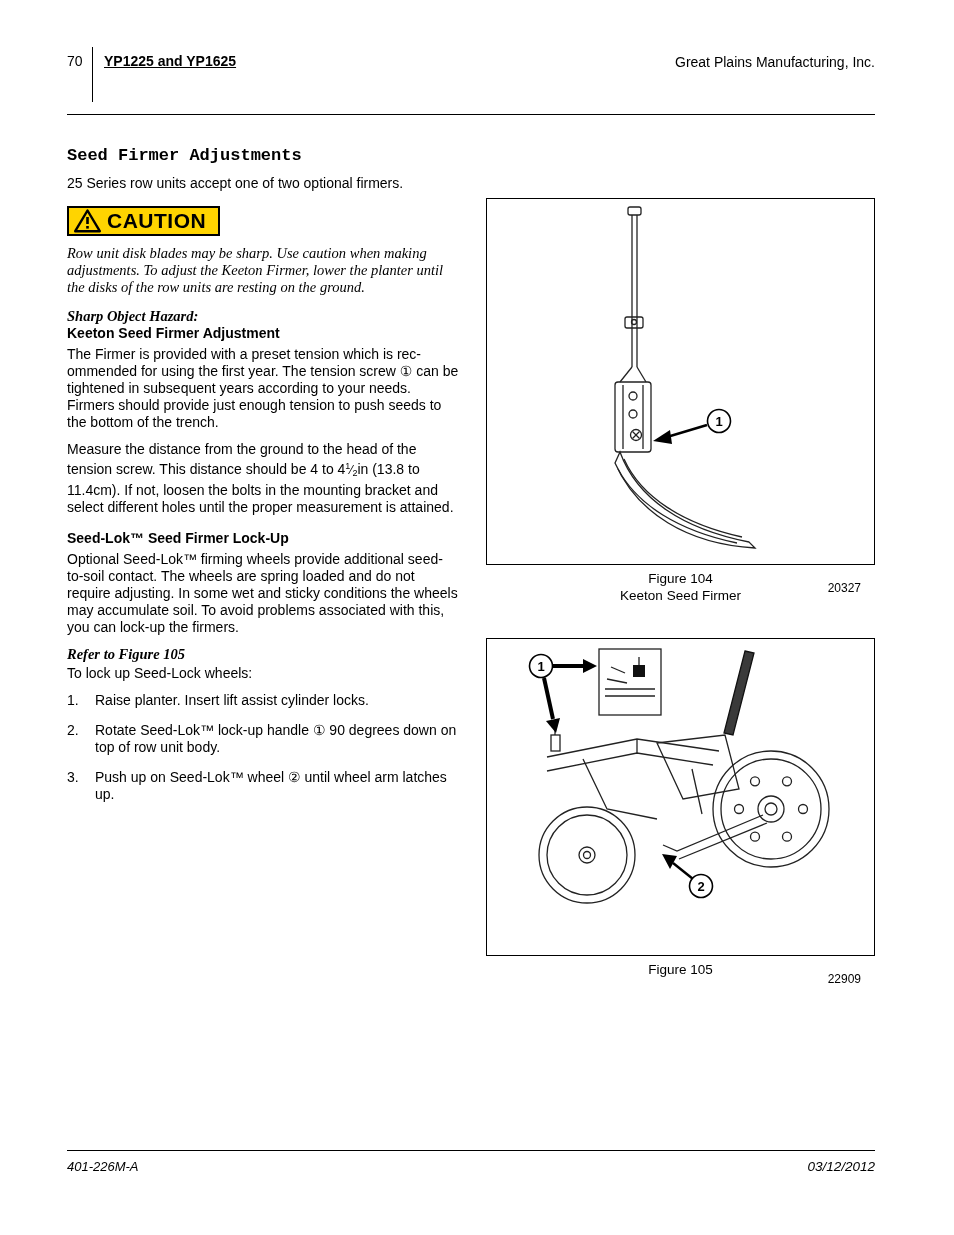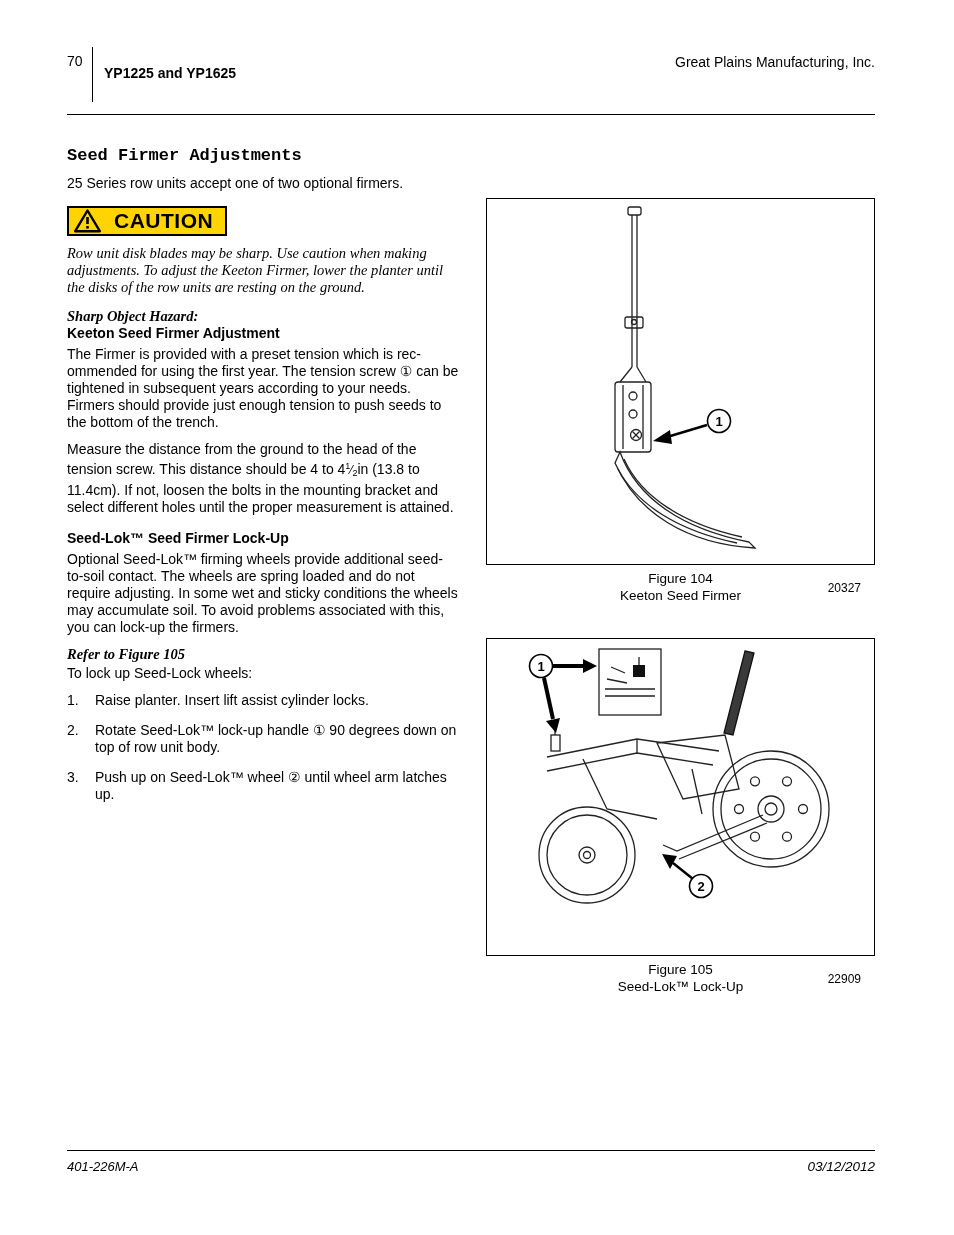--- a/index.html
+++ b/index.html
@@ -5,36 +5,36 @@
   html,body{margin:0;padding:0;background:#e8e8e8;}
   .page{
     position:relative;width:954px;height:1235px;margin:0 auto;
     background:#fff;color:#000;
     font-family:"Liberation Sans", sans-serif;font-size:14px;line-height:17px;
     overflow:hidden;
   }
   
   .pgnum{position:absolute;left:67px;top:53px;font-size:14px;}
   .vbar{position:absolute;left:92px;top:47px;width:1px;height:55px;background:#000;}
-  .htitle{position:absolute;left:104px;top:65px;font-size:14px;font-weight:bold;}
+  .htitle{position:absolute;left:104px;top:53px;font-size:14px;font-weight:bold;text-decoration:underline;}
   .hcompany{position:absolute;right:79px;top:54px;font-size:14px;}
   .rule{position:absolute;left:67px;width:808px;height:1px;background:#000;}
   .top-rule{top:114px;}
   .bottom-rule{top:1150px;}
   
   .fdoc{position:absolute;left:67px;top:1158px;font-style:italic;font-size:13px;}
   .fdate{position:absolute;right:79px;top:1158px;font-style:italic;font-size:13.5px;}
   
   .left-col{position:absolute;left:67px;top:146px;width:392px;}
   .left-col h1{font-size:17px;line-height:20px;font-weight:bold;margin:0 0 9px 0;font-family:Liberation Mono, monospace;}
   .left-col h2{font-size:14px;line-height:17px;font-weight:bold;margin:0 0 4px 0;}
   .left-col p{margin:0 0 10px 0;}
   p.intro{margin-bottom:14px;}
   .caution{
-    display:inline-flex;align-items:center;gap:13px;
+    display:inline-flex;align-items:center;gap:6px;
     background:#ffd400;border:2px solid #000;
     padding:1px 12px 1px 5px;margin:0 10px 9px 0;
   }
   .caution-word{font-size:21px;line-height:24px;font-weight:800;letter-spacing:.5px;}
   .serif-i{font-family:"Liberation Serif", serif;font-style:italic;font-size:14.5px;}
   .hazard-title{font-weight:bold;margin:0 0 0 0 !important;}
   .hazard-text{margin:0 0 12px 0 !important;}
   .refer{font-weight:bold;margin:0 0 2px 0 !important;}
   .sechead{margin-top:4px;}
   .p-gap14{margin-bottom:14px !important;}
@@ -204,21 +204,20 @@
             <polygon points="175,215 190,217 183,230" fill="#000"></polygon>
             <circle cx="214" cy="247" r="11.5" fill="#fff" stroke="#000" stroke-width="1.6"></circle>
             <text x="214" y="252" text-anchor="middle" font-family="Liberation Sans, sans-serif" font-size="13" font-weight="bold" fill="#000">2</text>
           </g>
         </svg>
       </div>
       <div class="figcap-row">
         <span>Figure 105</span>
         <span class="figref">22909</span>
       </div>
-      <div class="figcap2">Seed-Lok™ Lock-Up</div>
     </figure>
 
   </aside>
 
   <div class="rule bottom-rule"></div>
   <span class="fdoc">401-226M-A</span>
   <span class="fdate">03/12/2012</span>
 
 </div>
 

